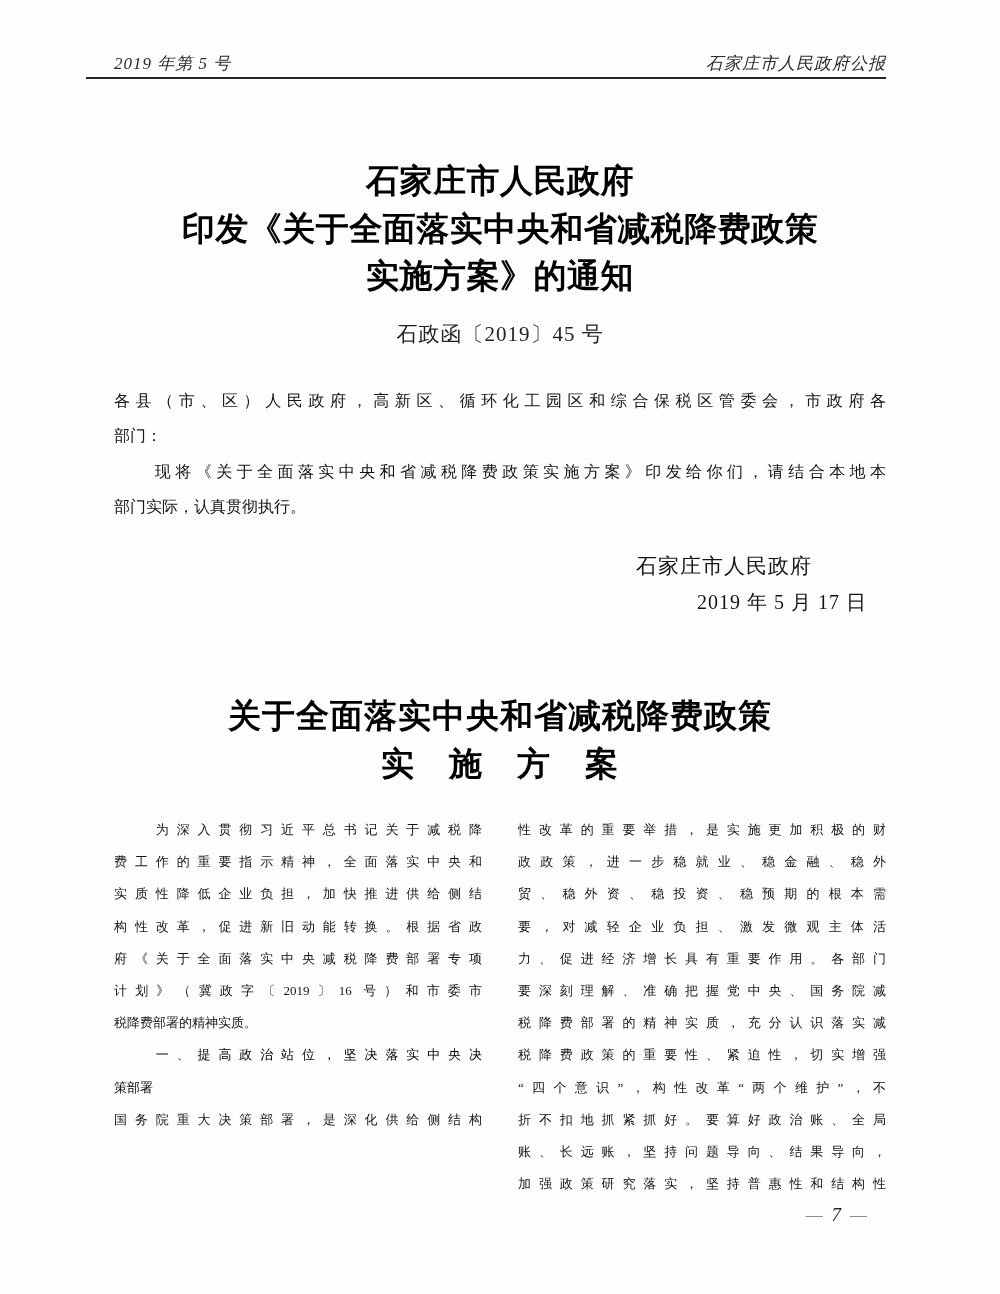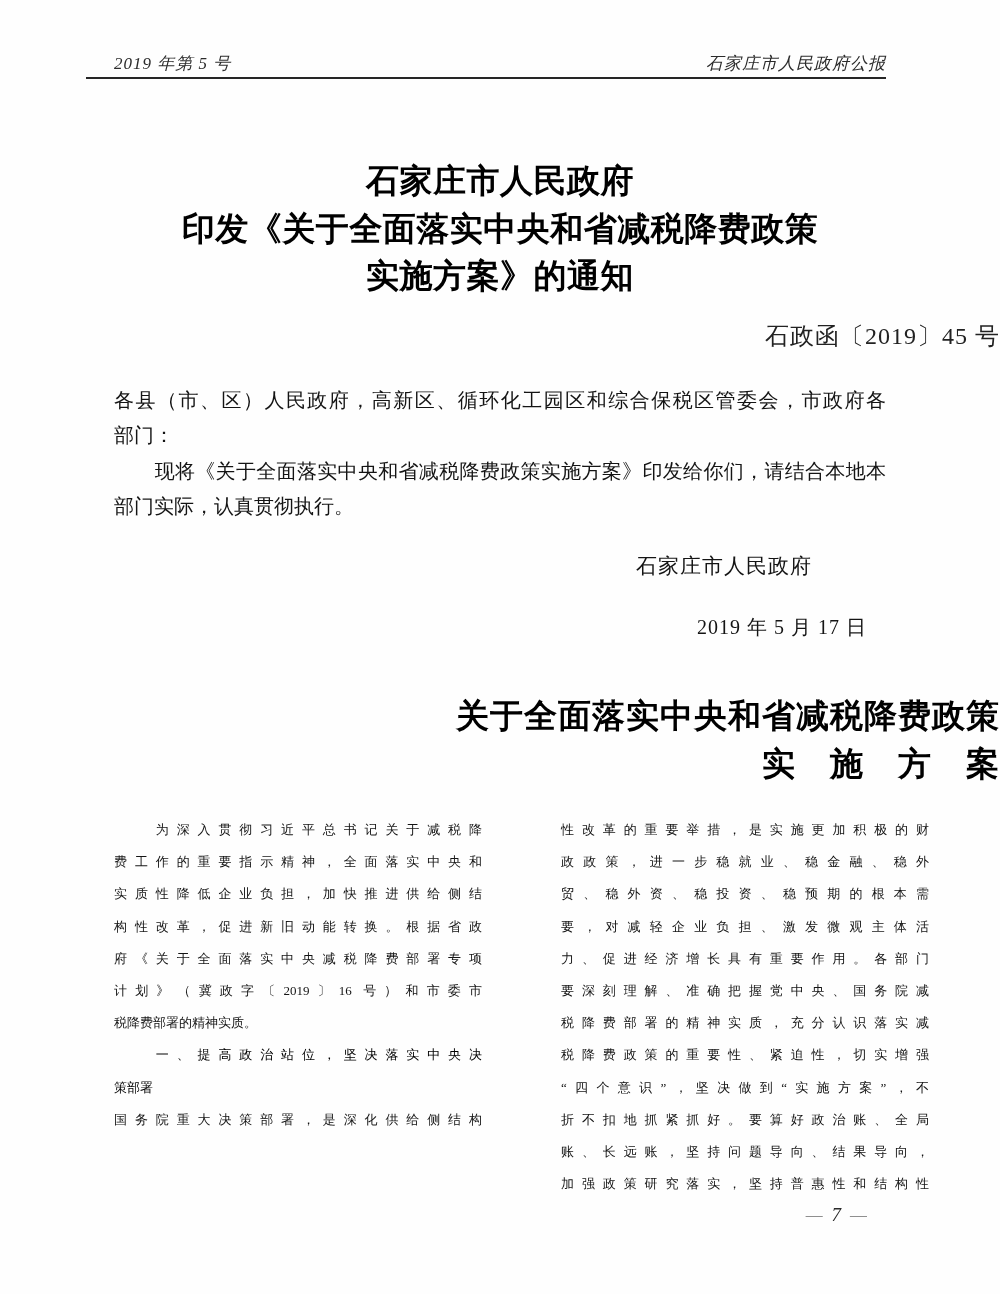--- a/index.html
+++ b/index.html
@@ -27,59 +27,59 @@
     background: #262626;
   }
   
   .notice-title {
     position: absolute; top: 158px; left: 0; width: 1000px;
     text-align: center; font-weight: bold; font-size: 33px;
     line-height: 47.5px; color: #000; letter-spacing: 0.5px;
   }
   .doc-number {
     position: absolute; top: 320px; left: 0; width: 1000px;
-    text-align: right; font-size: 24px; color: #222;
+    text-align: center; font-size: 21px; color: #222;
     letter-spacing: 1px;
   }
   
   .notice-body {
     position: absolute; top: 383px; left: 114px; width: 772px;
-    font-size: 20px; line-height: 35.4px; color: #141414;
+    font-size: 16px; line-height: 35.4px; color: #141414;
   }
   .line {
     text-align: justify;
     text-align-last: justify;
     white-space: pre-wrap;
   }
   .line.nj { text-align-last: left; }
   .line.b {
     font-family: "Liberation Sans", "DejaVu Sans", sans-serif;
     font-weight: normal; color: #000;
   }
   .sig-org {
     position: absolute; top: 552px; right: 188px;
     font-size: 21px; color: #141414; letter-spacing: 1px;
   }
   .sig-date {
     position: absolute; top: 589px; right: 133px;
-    font-size: 20px; color: #141414; letter-spacing: 1px; margin-top: 25px;
+    font-size: 20px; color: #141414; letter-spacing: 1px;
   }
   
   .plan-title {
     position: absolute; top: 692px; left: 0; width: 1000px;
-    text-align: right; font-weight: bold; font-size: 33px;
+    text-align: center; font-weight: bold; font-size: 33px;
     line-height: 48px; color: #000; letter-spacing: 1px;
   }
   
   .col {
     position: absolute; top: 814px; width: 368px;
     font-size: 13px; line-height: 32.2px; color: #141414;
   }
   .col-left  { left: 114px; }
-  .col-right { left: 518px; margin-left: 43px; }
+  .col-right { left: 518px; }
   
   .page-number {
     position: absolute; top: 1204px; right: 124px;
     font-style: italic; font-size: 19px; color: #333;
   }
   .page-number .dash { color: #8a8a8a; padding: 0 9px; }
   .page-number .num  { color: #2a2a2a; }
 </style>
 </head>
 <body>
@@ -135,21 +135,21 @@
   <div class="col col-right">
 
   <div class="line">性改革的重要举措，是实施更加积极的财</div>
       <div class="line">政政策，进一步稳就业、稳金融、稳外</div>
       <div class="line">贸、稳外资、稳投资、稳预期的根本需</div>
       <div class="line">要，对减轻企业负担、激发微观主体活</div>
       <div class="line">力、促进经济增长具有重要作用。各部门</div>
       <div class="line">要深刻理解、准确把握党中央、国务院减</div>
       <div class="line">税降费部署的精神实质，充分认识落实减</div>
       <div class="line">税降费政策的重要性、紧迫性，切实增强</div>
-      <div class="line">“四个意识”，坚决做到“实施方案”，不</div>
+      <div class="line">“四个意识”，构性改革“两个维护”，不</div>
       <div class="line">折不扣地抓紧抓好。要算好政治账、全局</div>
       <div class="line">账、长远账，坚持问题导向、结果导向，</div>
       <div class="line">加强政策研究落实，坚持普惠性和结构性</div>
     </div>
 
   <div class="page-number">
     <span class="dash">—</span><span class="num">7</span><span class="dash">—</span>
   </div>
 
 </div>

